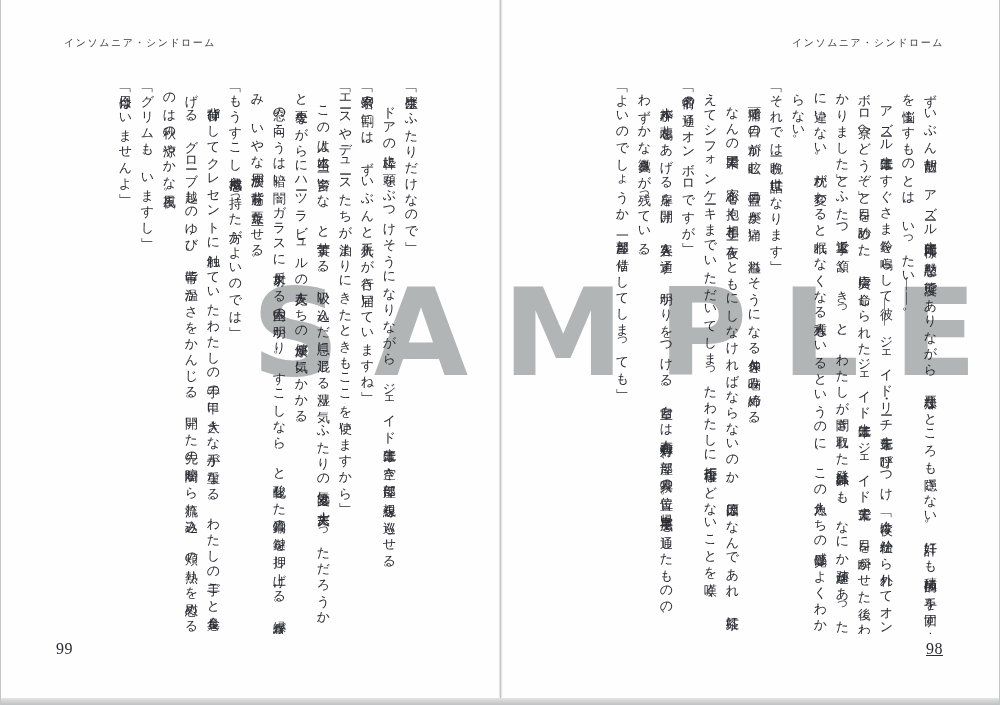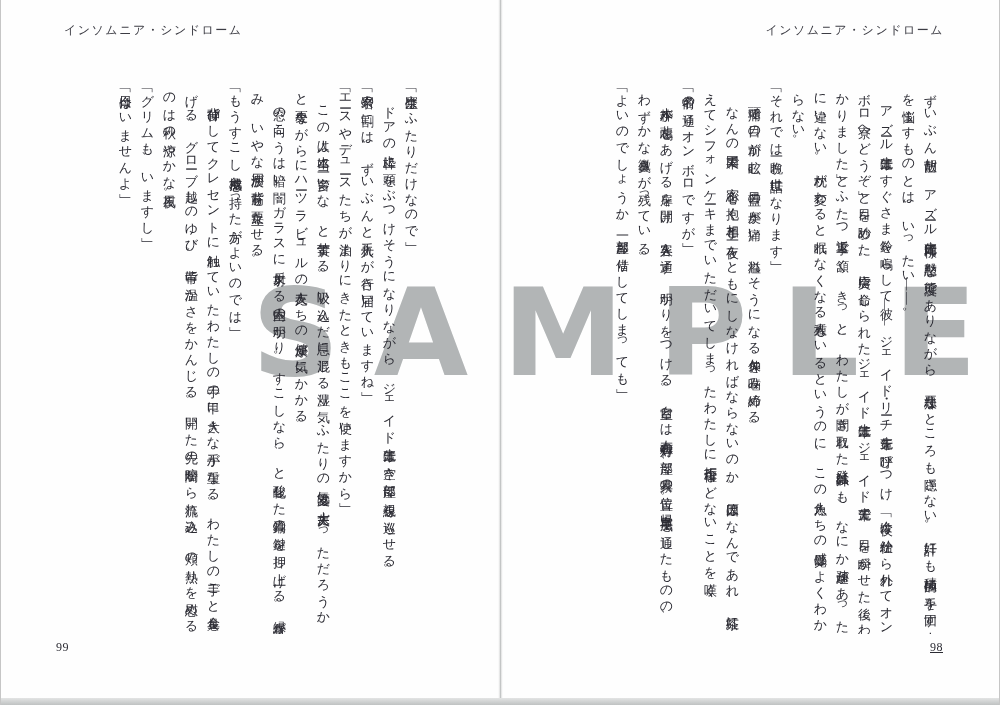--- a/index.html
+++ b/index.html
@@ -47,32 +47,32 @@
     position: absolute;
     top: 0;
     width: 497px;
     height: 698px;
     z-index: 2;
   }
   .page.left  { left: 0; }
   .page.right { left: 503px; }
   .running-head {
     position: absolute;
-    top: 22px;
-    font-size: 12px;
+    top: 36px;
+    font-size: 10px;
     letter-spacing: 1.5px;
     color: var(--header_text, #3c3c44);
     white-space: nowrap;
   }
   .page.left  .running-head { left: 63px; }
   .page.right .running-head { right: 57px; }
   .page-number {
     position: absolute;
     top: 640px;
-    font-size: 12px;
+    font-size: 16px;
     letter-spacing: 0.5px;
     color: var(--text, #2b2b33);
   }
   .page.left  .page-number { left: 55px; }
   .page.right .page-number { right: 58px; text-decoration: underline; }
   .text-block {
     position: absolute;
     top: 84px;
     width: 358px;
     height: 550px;

